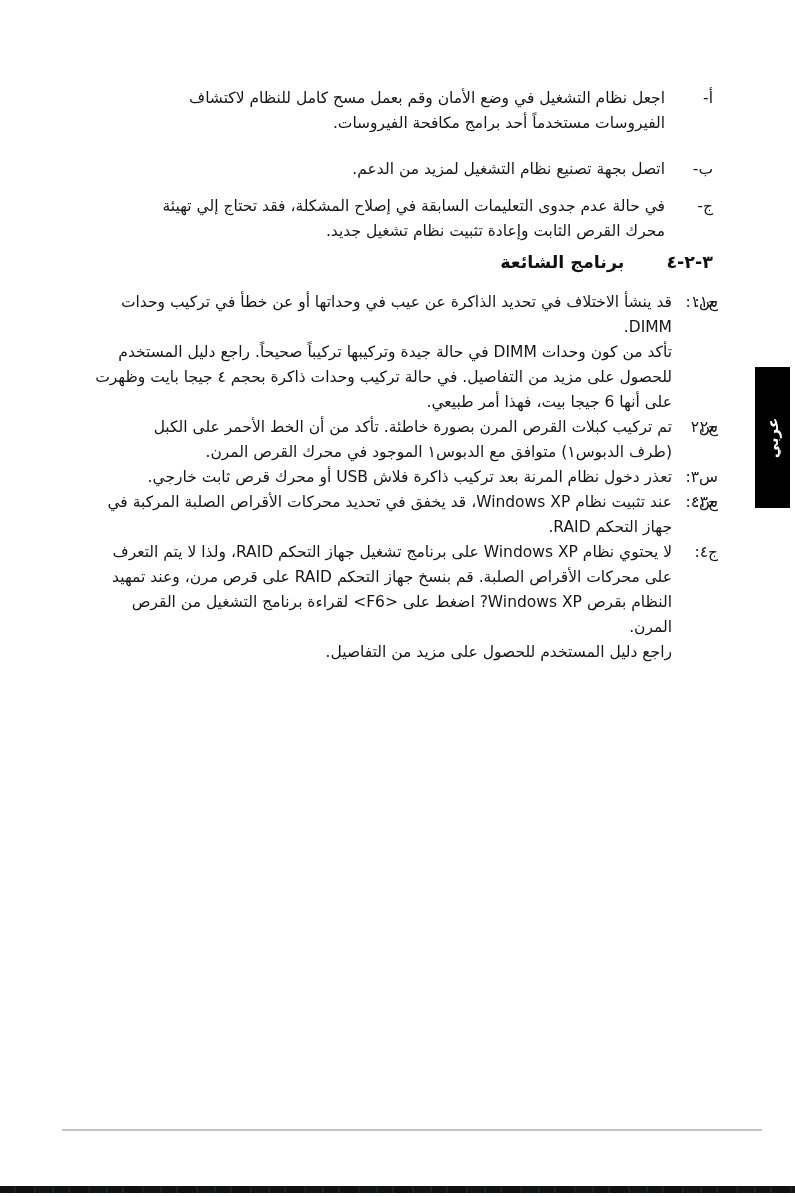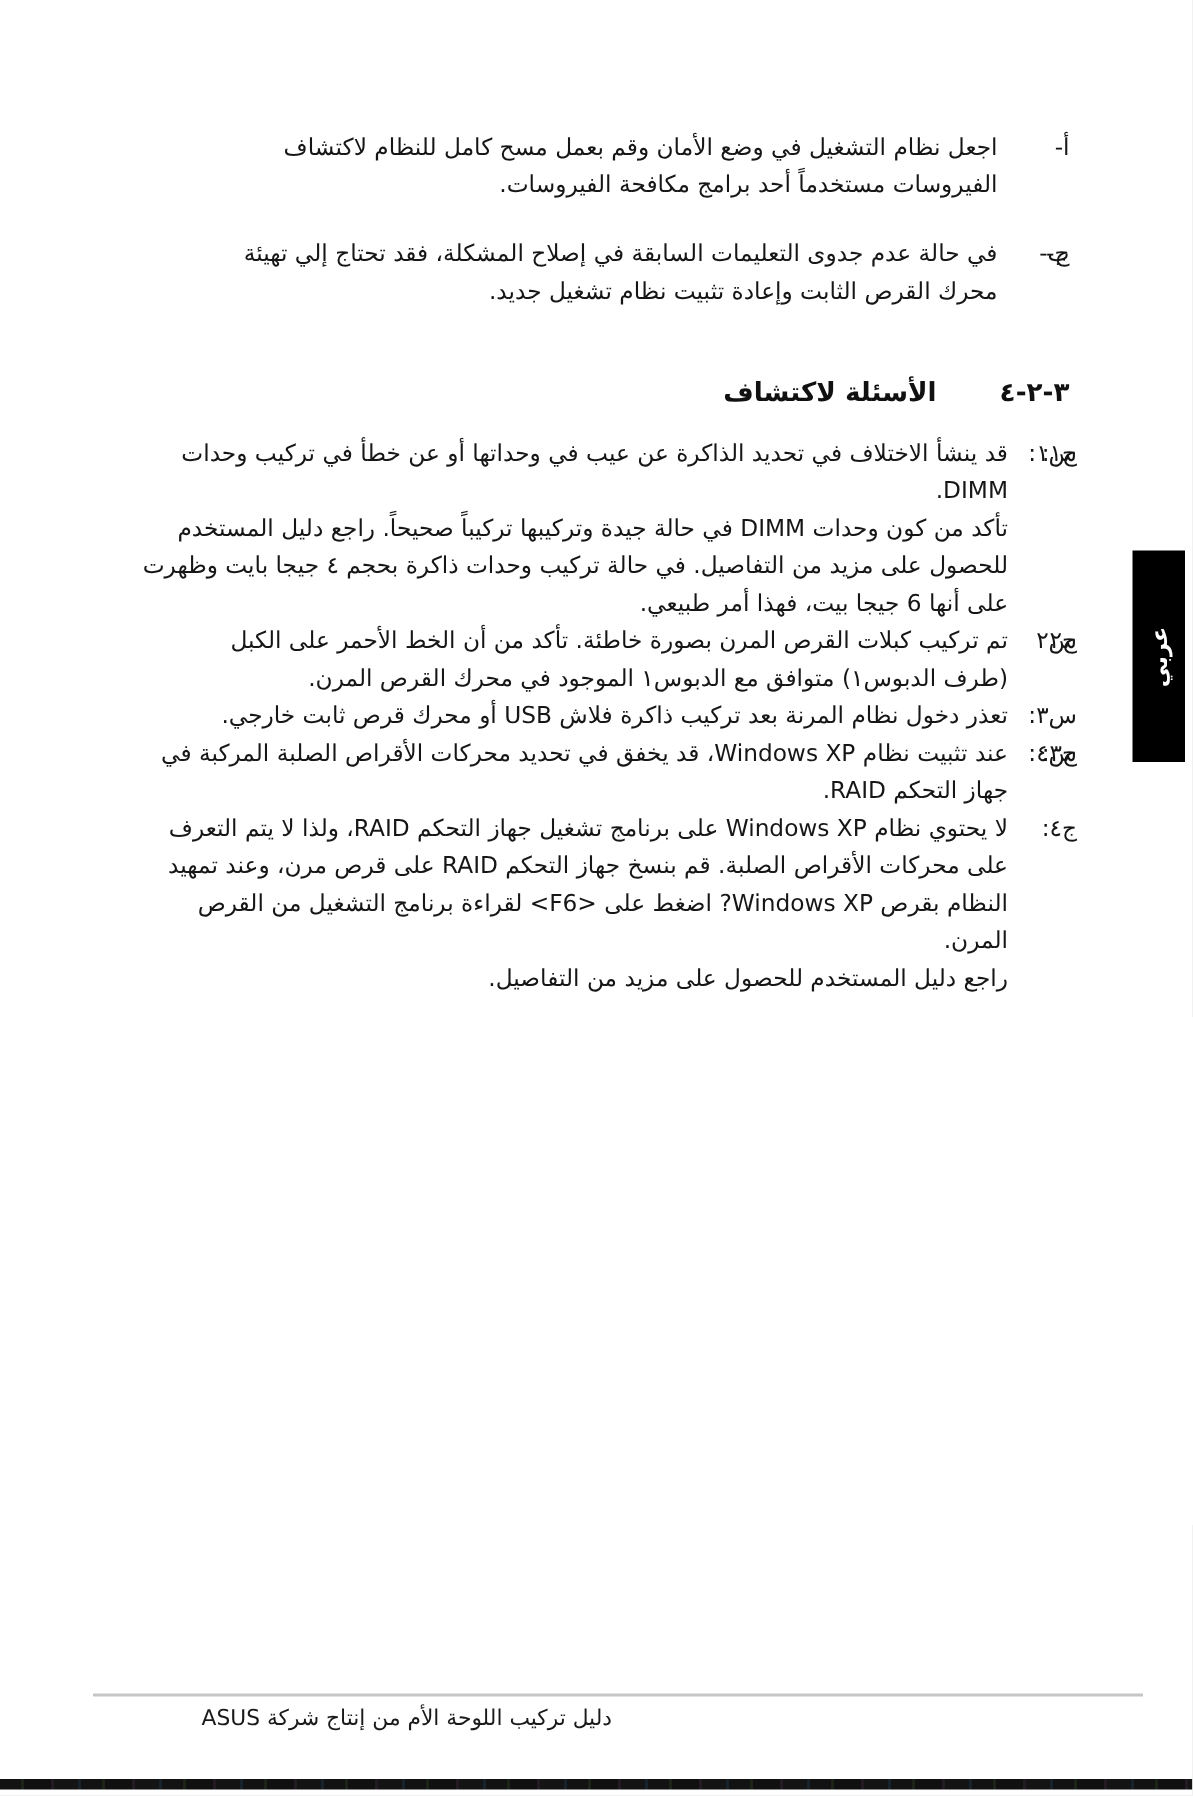--- a/index.html
+++ b/index.html
@@ -70,31 +70,32 @@
 <div class="page">
 
   <section class="top-list">
     <div class="hang item-a">
       <span class="hang-label">أ-</span>
       <span class="hang-text">اجعل نظام التشغيل في وضع الأمان وقم بعمل مسح كامل للنظام لاكتشاف
 الفيروسات مستخدماً أحد برامج مكافحة الفيروسات.</span>
     </div>
     <div class="hang item-b">
       <span class="hang-label">ب-</span>
+      <span class="hang-text">اتصل بجهة تصنيع نظام التشغيل لمزيد من الدعم.</span>
     </div>
     <div class="hang item-c">
       <span class="hang-label">ج-</span>
       <span class="hang-text">في حالة عدم جدوى التعليمات السابقة في إصلاح المشكلة، فقد تحتاج إلي تهيئة
 محرك القرص الثابت وإعادة تثبيت نظام تشغيل جديد.</span>
     </div>
   </section>
 
   <h2 class="faq-heading">
     <span>٣-٢-٤</span>
-    <span>الأسئلة لاكتشاف</span>
+    <span>برنامج الشائعة</span>
   </h2>
 
   <section class="faq">
     <div class="hang">
       <span class="hang-label">س١:</span>
     </div>
     <div class="hang">
       <span class="hang-label">ج١:</span>
       <span class="hang-text">قد ينشأ الاختلاف في تحديد الذاكرة عن عيب في وحداتها أو عن خطأ في تركيب وحدات DIMM.
 تأكد من كون وحدات DIMM في حالة جيدة وتركيبها تركيباً صحيحاً. راجع دليل المستخدم
@@ -128,17 +129,16 @@
 النظام بقرص Windows XP? اضغط على &lt;F6&gt; لقراءة برنامج التشغيل من القرص المرن.
 راجع دليل المستخدم للحصول على مزيد من التفاصيل.</span>
     </div>
   </section>
 
   <div class="side-tab">
     <span class="tab-label">عربي</span>
   </div>
 
   <div class="footer-rule"></div>
-  <div class="footer-text">دليل تركيب اللوحة الأم من إنتاج شركة ASUS</div>
 
   <div class="bottom-bar"></div>
 
 </div>
 
 </body></html>

